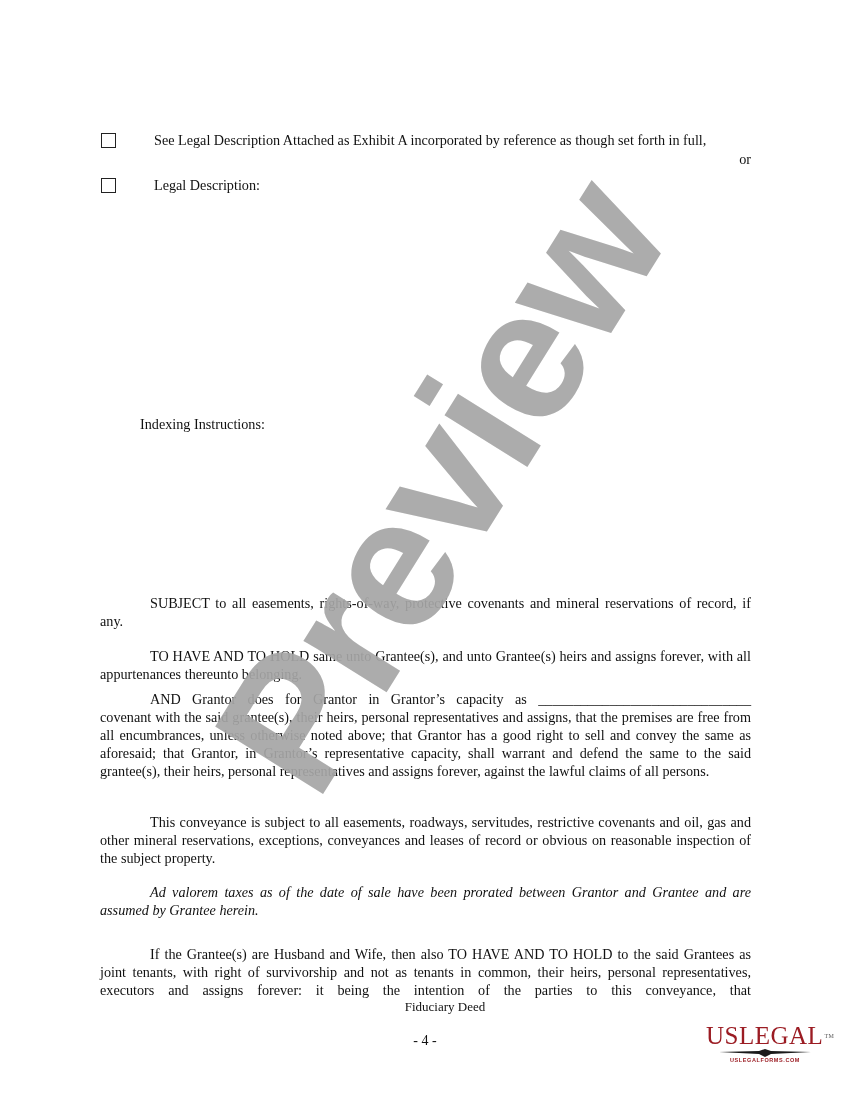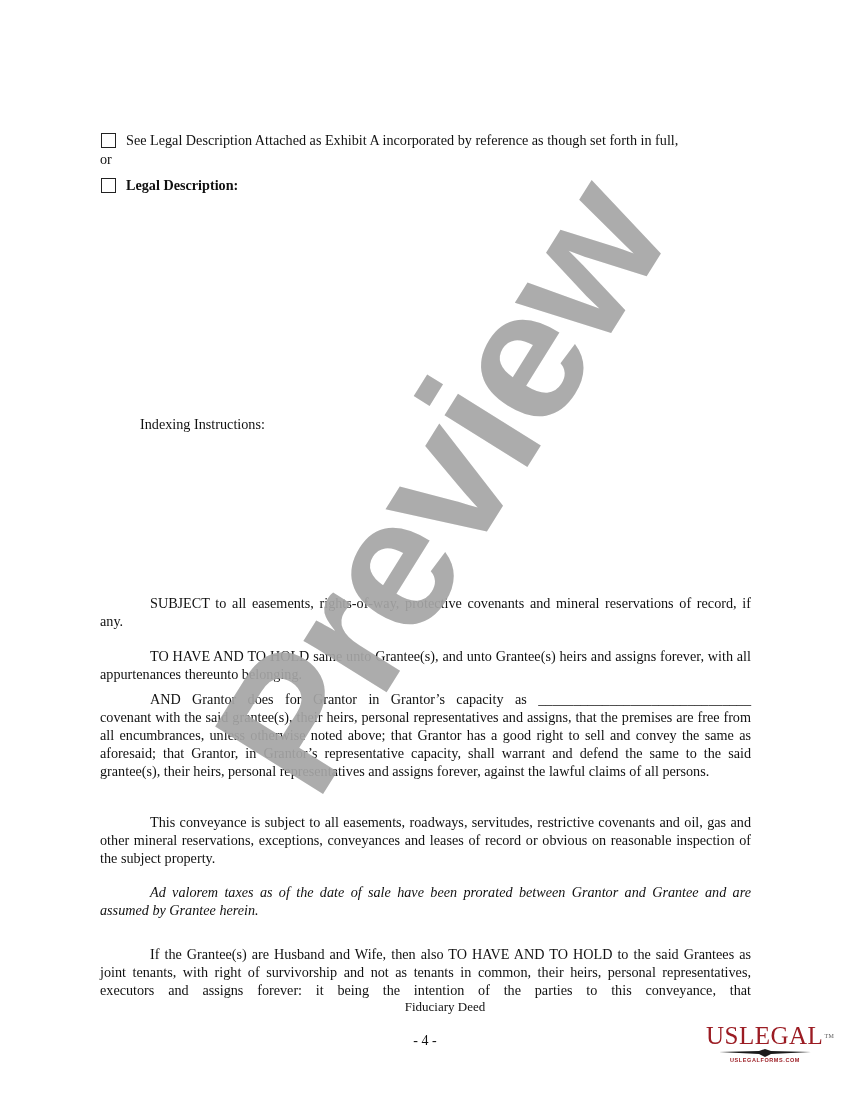--- a/index.html
+++ b/index.html
@@ -1,19 +1,19 @@
 <!DOCTYPE html>
 <html><head>
 <meta charset="utf-8">
 <style>
   html, body { margin: 0; padding: 0; background: #ffffff; }
   body { width: 850px; height: 1100px; position: relative; overflow: hidden;
          font-family: "Liberation Serif", "DejaVu Serif", serif; color: #111; font-size: 14.2px; }
   .line { position: absolute; left: 100px; width: 651px; line-height: 17.5px; white-space: nowrap; }
-  .cb-row { position: absolute; left: 101px; display: flex; align-items: center; }
+  .cb-row { position: absolute; left: 101px; display: flex; align-items: center; gap: 28px; }
   .checkbox { width: 15px; height: 15px; border: 1.3px solid #222; box-sizing: border-box; margin-right: 10px; background: #fff; }
   .para { position: absolute; left: 100px; width: 651px; line-height: 18px; text-align: justify; }
   .para .indent { display: inline-block; width: 50px; }
   .justify-last { text-align-last: justify; }
   .footer-title { position: absolute; left: 0; width: 850px; top: 999px; text-align: center; font-size: 13px; margin-left: 20px; }
   .page-num { position: absolute; left: 0; width: 850px; top: 1033px; text-align: center; font-size: 14px; }
   .watermark { position: absolute; left: 80px; top: 380px; font-family: "Liberation Sans", "DejaVu Sans", sans-serif;
                font-weight: bold; font-size: 185px; color: #a6a6a6; opacity: 0.92; transform: rotate(-58deg);
                transform-origin: center; letter-spacing: -4px; pointer-events: none; width: 720px; text-align: center; }
   .logo { position: absolute; left: 706px; top: 1024px; width: 118px; text-align: center; }
@@ -24,23 +24,23 @@
 </style>
 </head>
 <body>
 
 <div>
 
   <div class="cb-row" style="top:132px;">
     <span class="checkbox"></span>
     <span>See Legal Description Attached as Exhibit A incorporated by reference as though set forth in full,</span>
   </div>
-  <div class="line" style="top:151px;">or</div>
+  <div class="line" style="top:151px;text-align:right;">or</div>
 
-  <div class="cb-row" style="top:177px;font-weight:bold;">
+  <div class="cb-row" style="top:177px;">
     <span class="checkbox"></span>
     <span>Legal Description:</span>
   </div>
 
   <div class="line" style="top:416px;margin-left:40px;">Indexing Instructions:</div>
 
   <div class="para" style="top:594px;">
     <span class="indent"></span><span>SUBJECT to all easements, rights-of-way, protective covenants and mineral reservations of record, if any.</span>
   </div>
 

